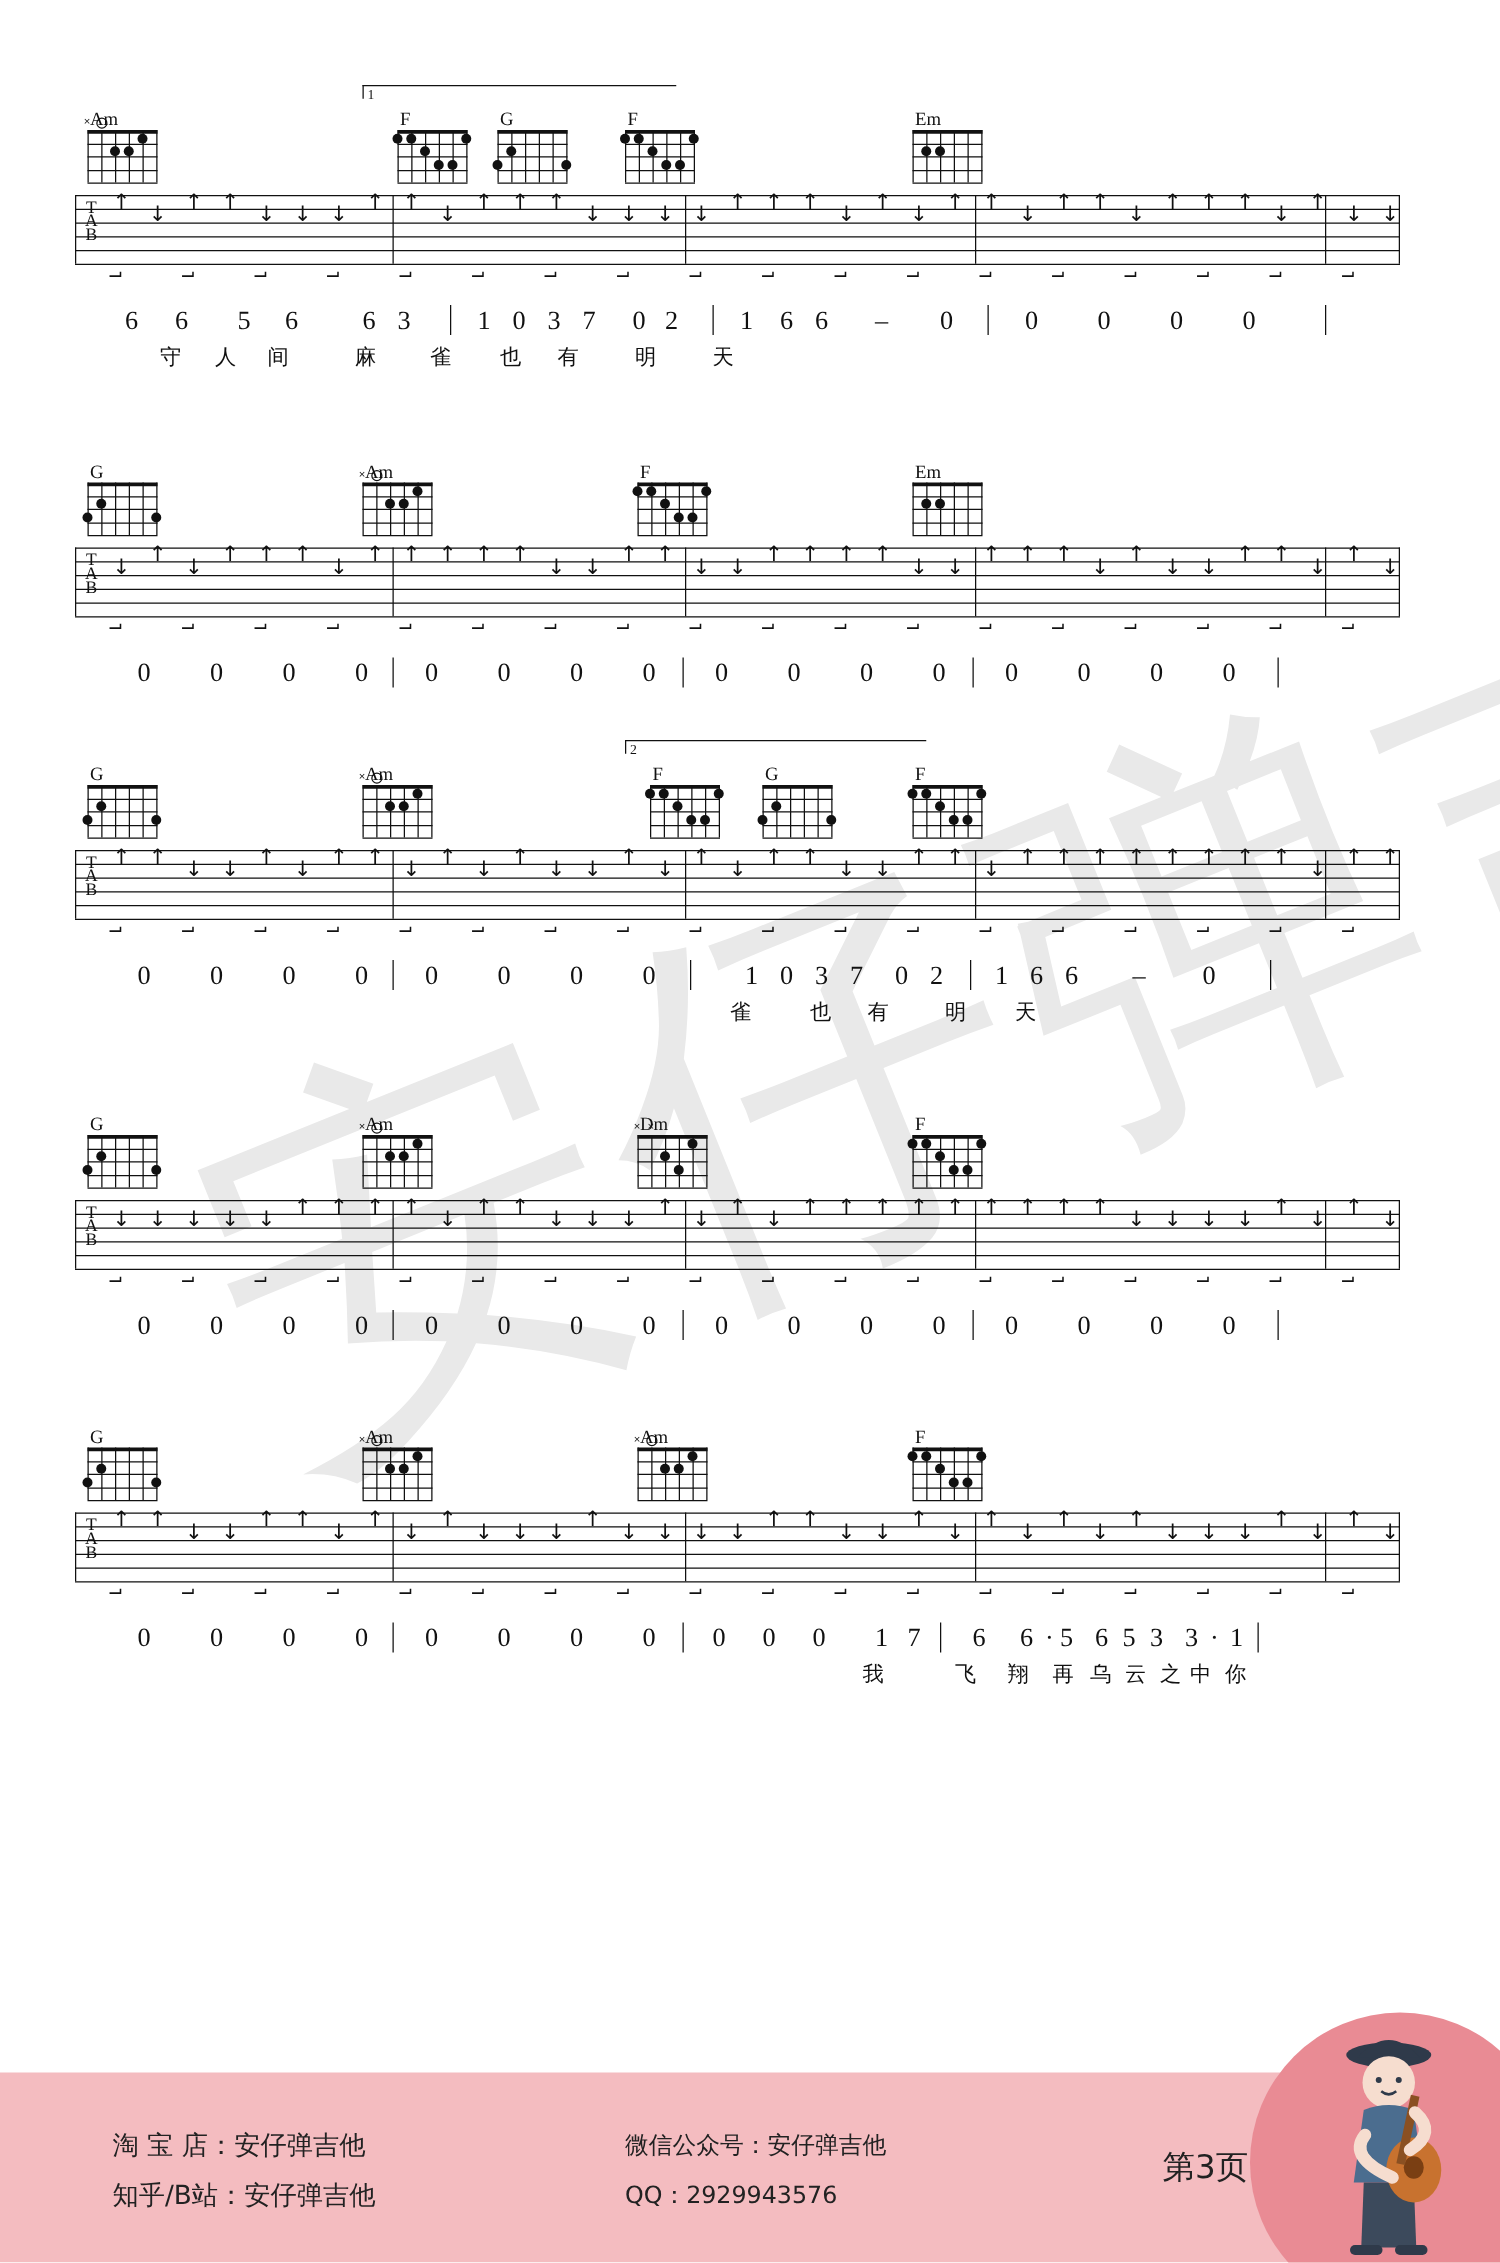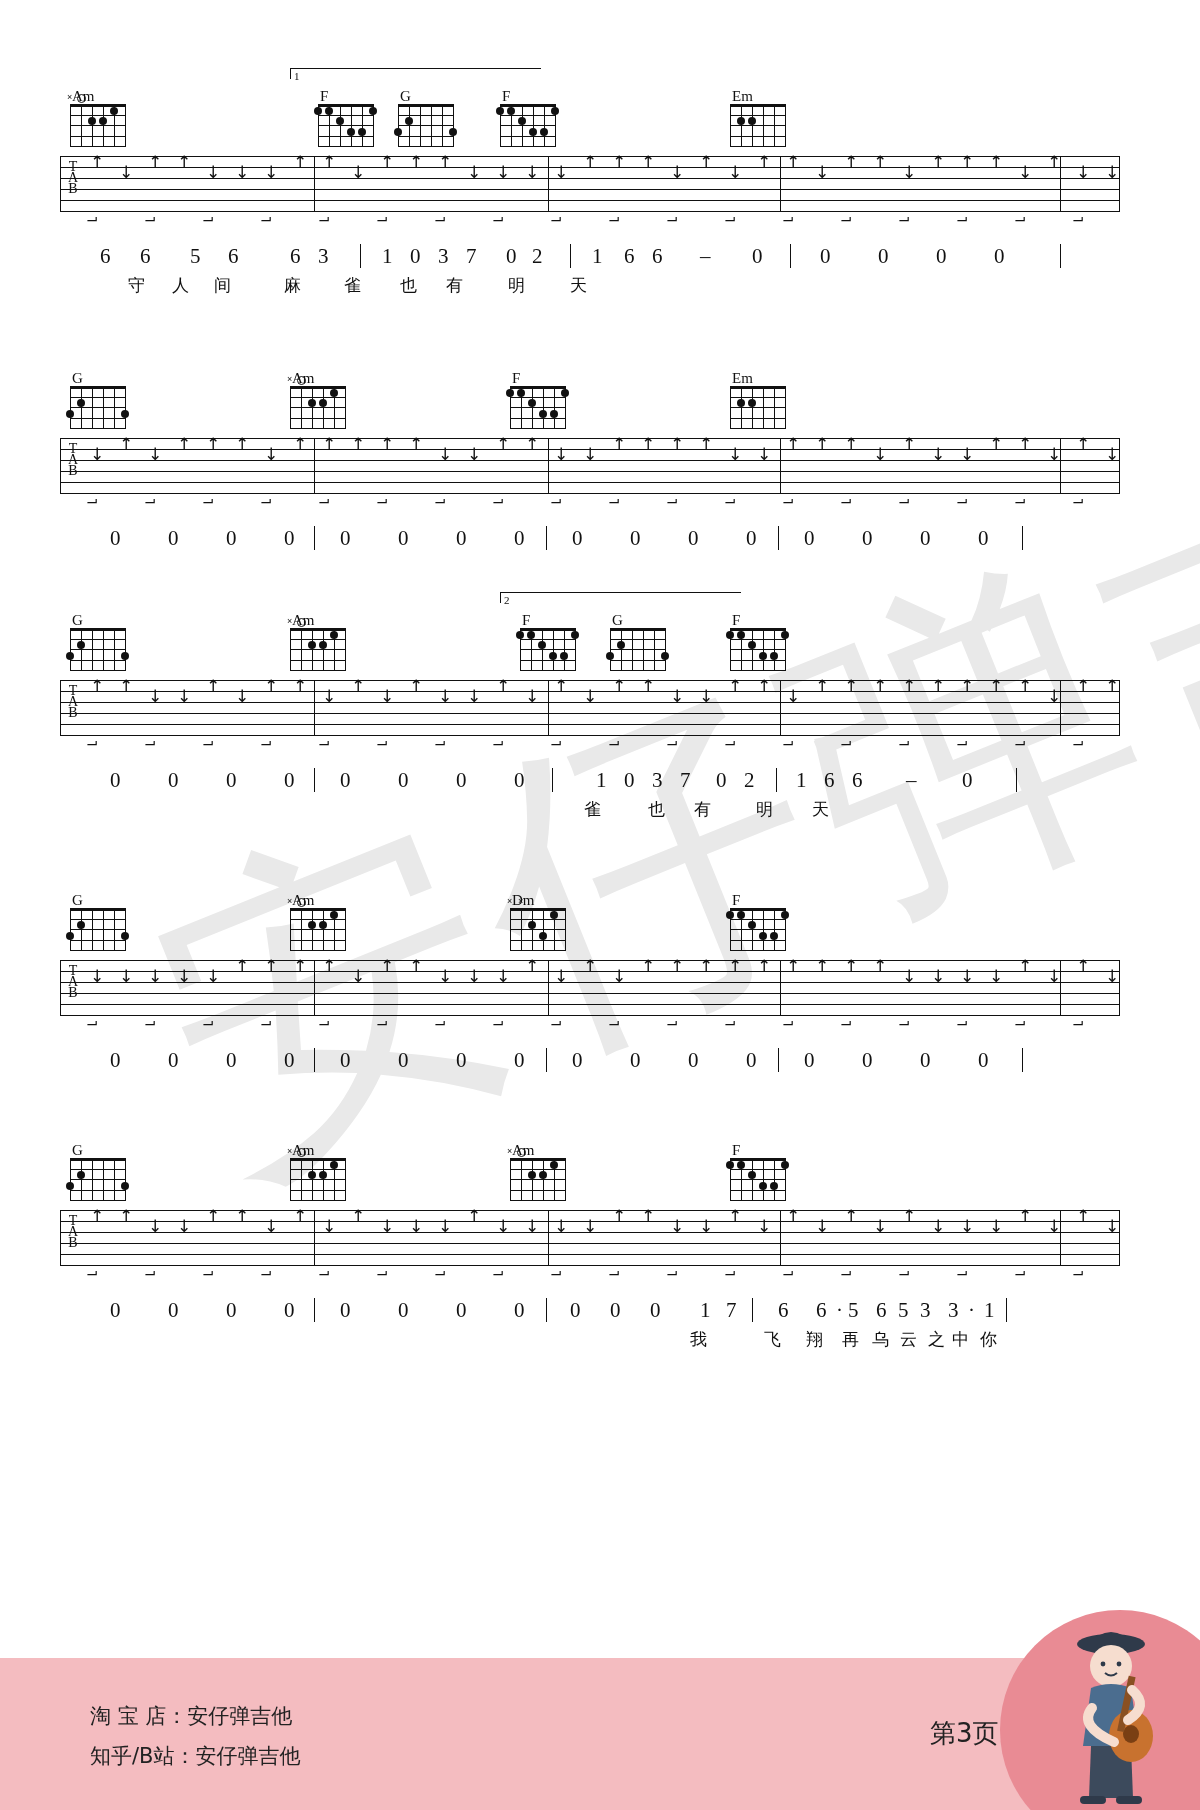--- a/index.html
+++ b/index.html
@@ -1050,20 +1050,24 @@
       </div>
     </div>
   </div>
 
 <div class="footer">
   <div class="footer-inner">
     <div class="f-col1">
       <div>淘 宝 店：安仔弹吉他</div>
       <div>知乎/B站：安仔弹吉他</div>
     </div>
+    <div class="f-col2">
+      <div>微信公众号：安仔弹吉他</div>
+      <div>QQ：2929943576</div>
+    </div>
     <div class="f-page">第3页</div>
     <div class="m-circle"></div>
     <svg class="mascot" viewBox="0 0 150 190">
       <ellipse cx="75" cy="26" rx="34" ry="10" fill="#2f3a4a"></ellipse>
       <path d="M50 28 q25 -28 50 0 z" fill="#2f3a4a"></path>
       <circle cx="75" cy="48" r="21" fill="#f6ddcf"></circle>
       <circle cx="67" cy="46" r="2.4" fill="#2f3a4a"></circle>
       <circle cx="83" cy="46" r="2.4" fill="#2f3a4a"></circle>
       <path d="M69 55 q6 5 12 0" stroke="#2f3a4a" fill="none" stroke-width="2"></path>
       <path d="M55 70 q20 -8 40 0 l8 58 h-56 z" fill="#4b6d8f"></path>

